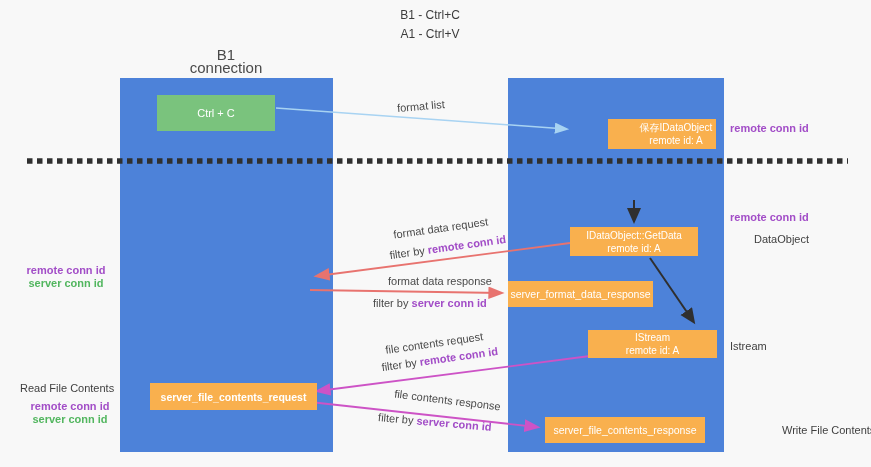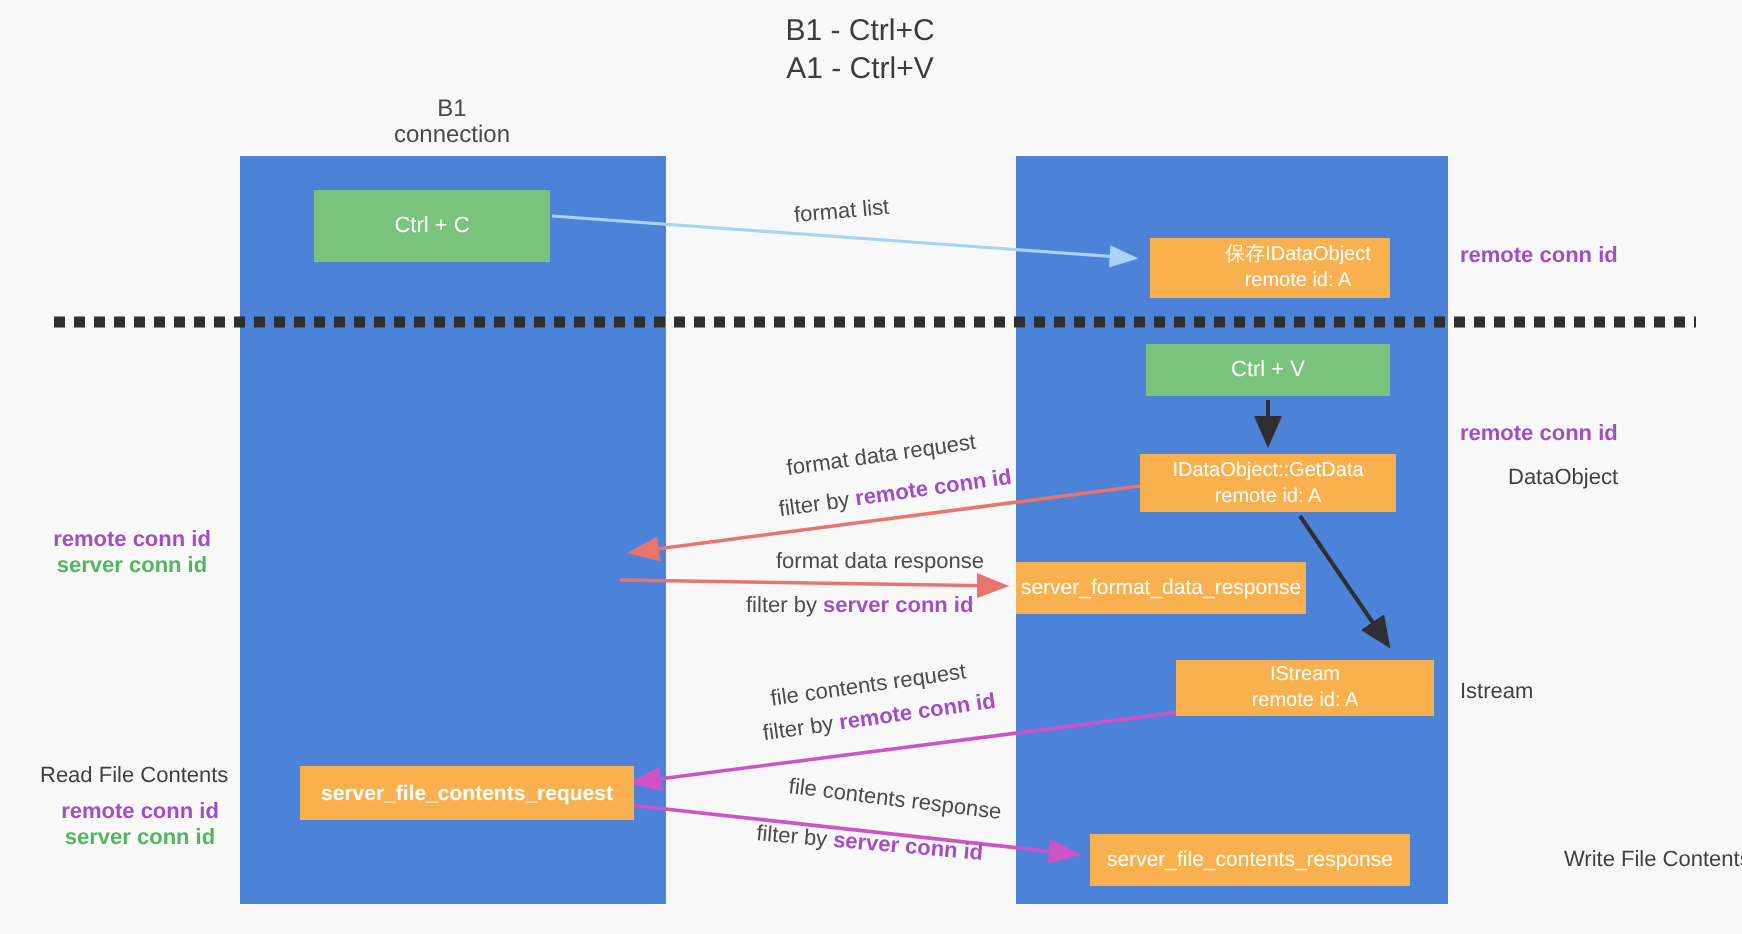--- a/index.html
+++ b/index.html
@@ -8,26 +8,26 @@
     font-family: "Liberation Sans", sans-serif;
     background:#f8f8f8;
     position:relative;
     overflow:hidden;
     color:#3f3f3f;
   }
   .stage { position:absolute; inset:0; }
 
   .title {
     position:absolute; left:260px; top:6px; width:340px;
-    text-align:center; font-size:15px; line-height:19px; color:#3c3c3c;
+    text-align:center; font-size:12px; line-height:19px; color:#3c3c3c;
   }
 
   .col-header {
     position:absolute; top:48px; width:120px; text-align:center;
-    font-size:12px; line-height:13px; color:#4a4a4a;
+    font-size:15px; line-height:13px; color:#4a4a4a;
   }
   .col-header.left  { left:166px; }
   .col-header.right { left:556px; }
 
   .column {
     position:absolute; top:78px; height:374px;
     background:#4d82d9;
   }
   .column.left  { left:120px; width:213px; }
   .column.right { left:508px; width:216px; }
@@ -105,28 +105,25 @@
 
     <line x1="590" y1="356" x2="318" y2="391" stroke="#cd53c6" stroke-width="1.8" marker-end="url(#ah-mag)"></line>
 
     <line x1="310" y1="402" x2="537" y2="427" stroke="#cd53c6" stroke-width="1.8" marker-end="url(#ah-mag)"></line>
   </svg>
 
   <div class="box green" style="left:157px; top:95px; width:118px; height:36px;">
     <div>Ctrl + C</div>
   </div>
 
-  <div class="box orange" style="left:575px; top:119px; width:120px; height:30px; line-height:13px;padding-left:28px;">
+  <div class="box orange" style="left:608px; top:119px; width:108px; height:30px; line-height:13px;padding-left:28px;">
     <div class="l2">保存IDataObject</div>
     <div class="l2">remote id: A</div>
   </div>
 
-  <div class="box green" style="left:573px; top:172px; width:122px; height:26px;">
-    <div>Ctrl + V</div>
-  </div>
 
   <div class="box orange" style="left:570px; top:227px; width:128px; height:29px; line-height:13px;">
     <div class="l2">IDataObject::GetData</div>
     <div class="l2">remote id: A</div>
   </div>
 
 
   <div class="box orange" style="left:508px; top:281px; width:145px; height:26px;">
     <div>server_format_data_response</div>
   </div>

